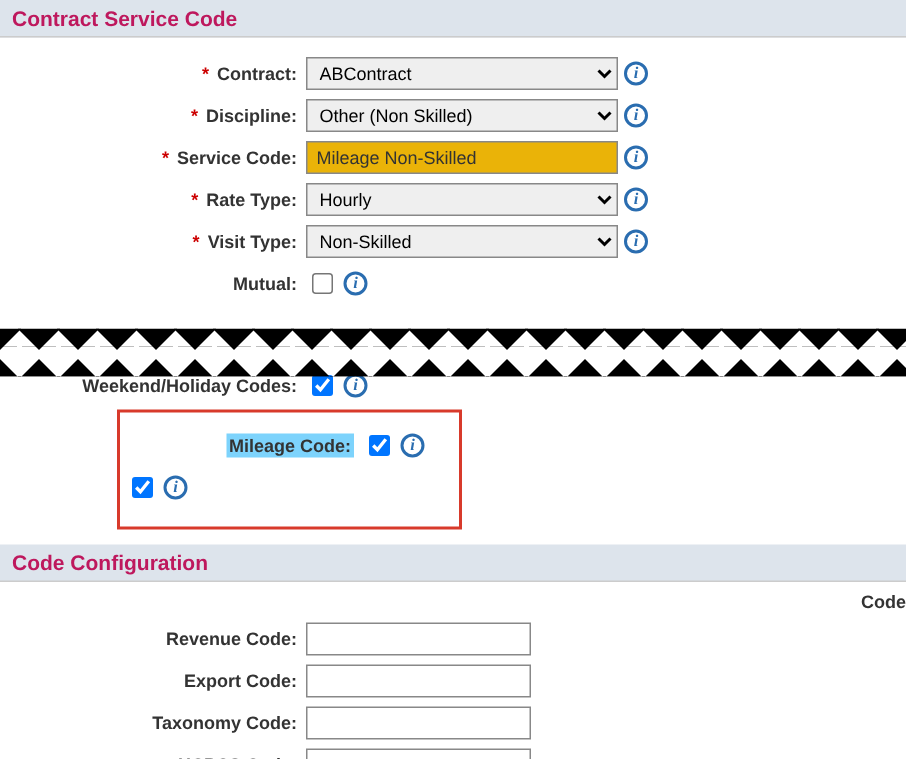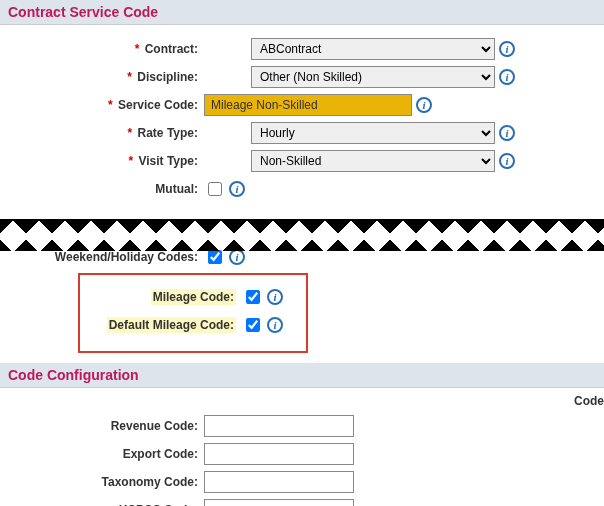--- a/index.html
+++ b/index.html
@@ -44,21 +44,21 @@
     align-items: center;
     gap: 4px;
   }
   select, input[type="text"] {
     font-family: Arial, sans-serif;
     font-size: 12px;
     padding: 2px 4px;
     border: 1px solid #888;
     height: 22px;
   }
-  select { width: 244px; margin-left: 47px; }
+  select { width: 208px; }
   input[type="text"] { width: 150px; }
   input[type="checkbox"] {
     width: 14px; height: 14px;
   }
   .info-icon {
     display: inline-flex;
     align-items: center;
     justify-content: center;
     width: 16px; height: 16px;
     border: 2px solid #2a6db0;
@@ -91,21 +91,21 @@
     background-size: 26px 20px;
     background-repeat: repeat-x;
   }
   .highlight-box {
     border: 2px solid #d83a2b;
     padding: 6px 4px 10px 4px;
     margin: 0 0 2px 78px;
     width: 230px;
   }
   .hl-label {
-    background: #fef9c3;
+    background: #7dd3fc;
     font-weight: bold;
     padding: 1px 2px;
   }
   .center-label {
     text-align: right;
     font-weight: bold;
     padding: 6px 0 2px 0;
     margin-left: 100px;
   }
   .readonly-display {
@@ -188,21 +188,20 @@
 
   <div class="highlight-box">
     <div class="row">
       <div class="label-cell" style="width:158px"><span class="hl-label">Mileage Code:</span></div>
       <div class="input-cell">
         <input type="checkbox" checked="" style="">
         <span class="info-icon">i</span>
       </div>
     </div>
     <div class="row">
-      <div class="label-cell" style="width:158px"><span class="hl-label">Default Mileage Code:</span></div>
       <div class="input-cell">
         <input type="checkbox" checked="" style="">
         <span class="info-icon">i</span>
       </div>
     </div>
   </div>
 </div>
 
 <div class="section-header">Code Configuration</div>
 

